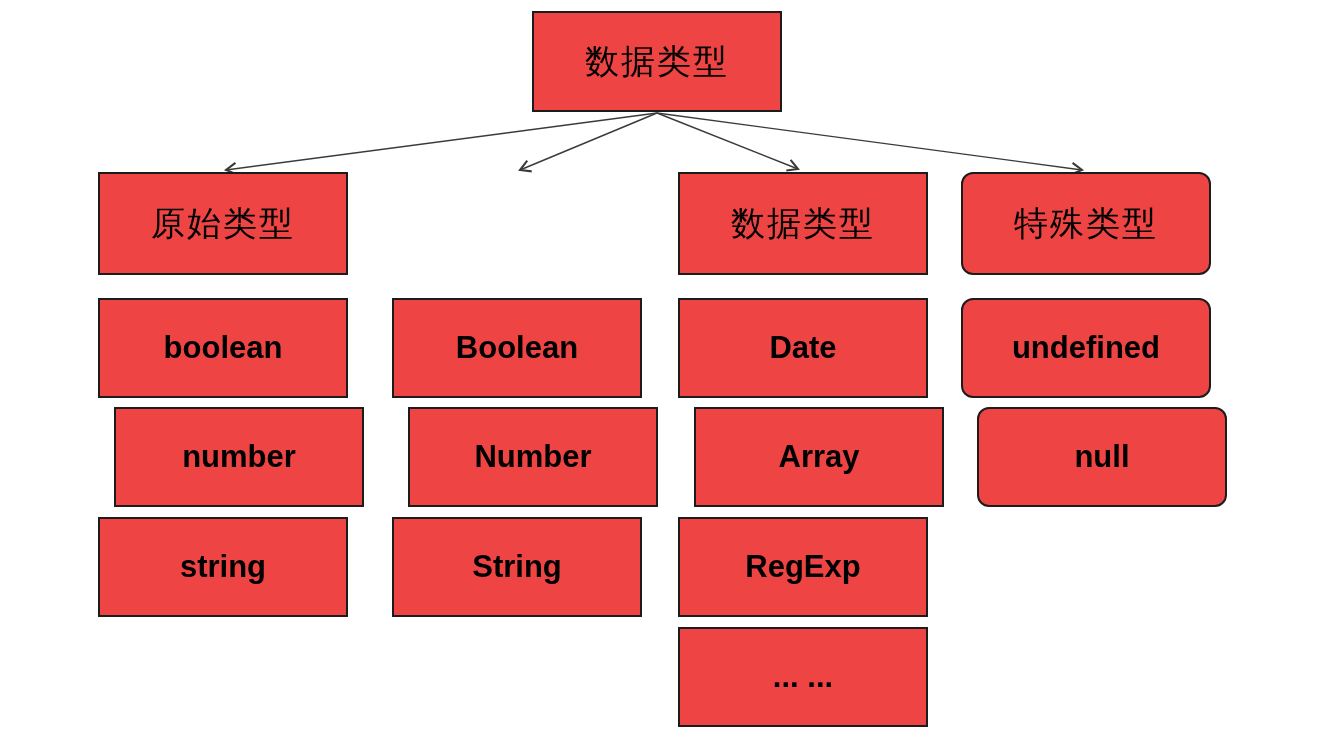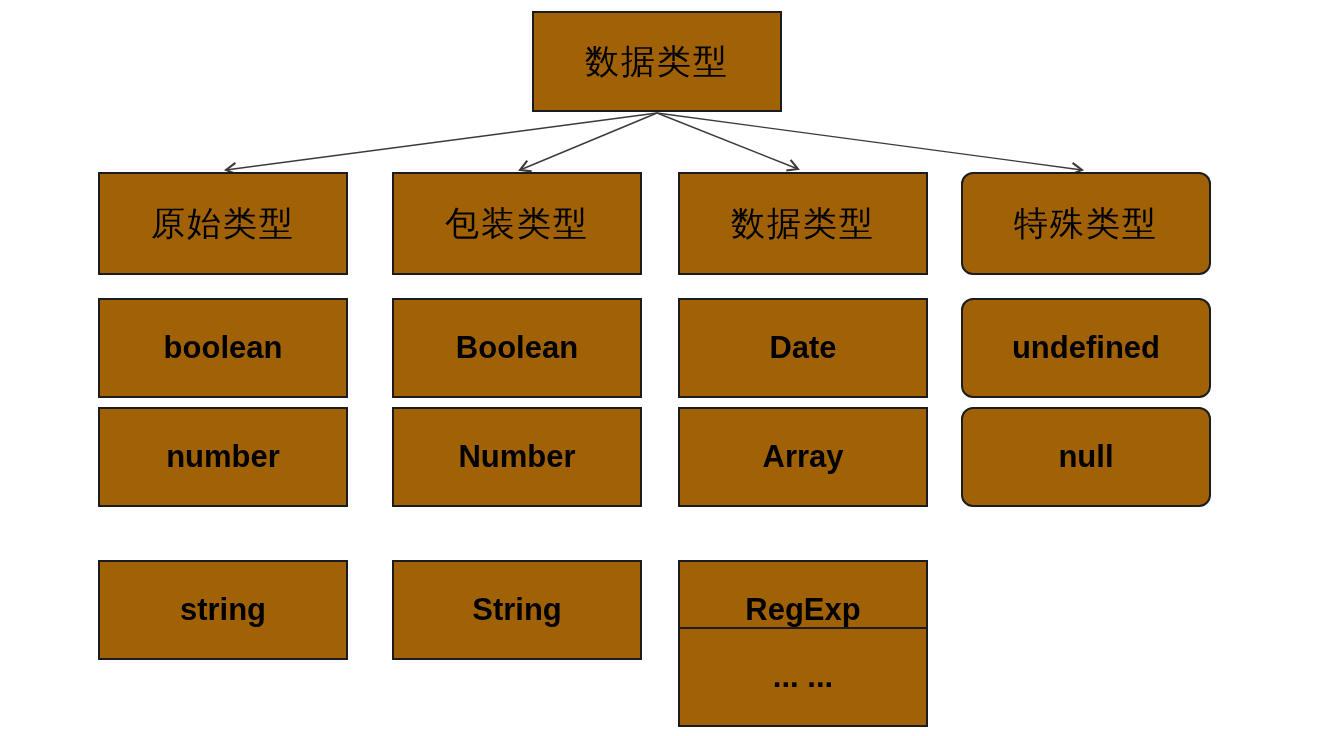--- a/index.html
+++ b/index.html
@@ -27,21 +27,21 @@
   }
   .arrowhead-path {
     stroke: var(--arrow, #3a3a3a);
     fill: none;
     stroke-width: 1.6;
   }
   .box {
     position: absolute;
     box-sizing: border-box;
     width: 250px;
-    background: #a16207;
+    background: #ef4444;
     border: 2px solid var(--border, #1c1c1c);
     display: flex;
     align-items: center;
     justify-content: center;
     color: #000000;
     text-align: center;
     white-space: nowrap;
   }
   .cn {
     font-family: "Liberation Serif", "DejaVu Serif", serif;
@@ -56,22 +56,22 @@
   }
   .root   { left: 532px; top: 11px;  height: 101px; }
   .header { height: 103px; top: 172px; text-align: center; }
 
   .col1 { left: 98px;  }
   .col2 { left: 392px; }
   .col3 { left: 678px; }
   .col4 { left: 961px; border-radius: 12px; }
 
   .row1 { top: 298px; }
-  .row2 { top: 407px; }
-  .row3 { top: 517px; margin-top: 43px; }
+  .row2 { top: 407px; margin-left: 16px; }
+  .row3 { top: 517px; }
   .row4 { top: 627px; }
 </style>
 </head>
 <body>
 
 <div class="canvas" style="--bg: #ffffff; --border: #1c1c1c; --arrow: #3a3a3a;">
 
   <svg class="connectors" width="1322" height="736">
     <defs>
       <marker id="arrow" viewBox="0 0 12 12" refX="10" refY="6" markerWidth="11" markerHeight="11" orient="auto">
@@ -80,21 +80,20 @@
     </defs>
     <line x1="657" y1="113" x2="226" y2="170" marker-end="url(#arrow)"></line>
     <line x1="657" y1="113" x2="520" y2="170" marker-end="url(#arrow)"></line>
     <line x1="657" y1="113" x2="798" y2="169" marker-end="url(#arrow)"></line>
     <line x1="657" y1="113" x2="1082" y2="170" marker-end="url(#arrow)"></line>
   </svg>
 
   <div class="box root cn">数据类型</div>
 
   <div class="box header cn col1">原始类型</div>
-  <div class="box header cn col2">包装类型</div>
   <div class="box header cn col3">数据类型</div>
   <div class="box header cn col4">特殊类型</div>
 
   <div class="box item col1 row1">boolean</div>
   <div class="box item col1 row2">number</div>
   <div class="box item col1 row3">string</div>
 
   <div class="box item col2 row1">Boolean</div>
   <div class="box item col2 row2">Number</div>
   <div class="box item col2 row3">String</div>

